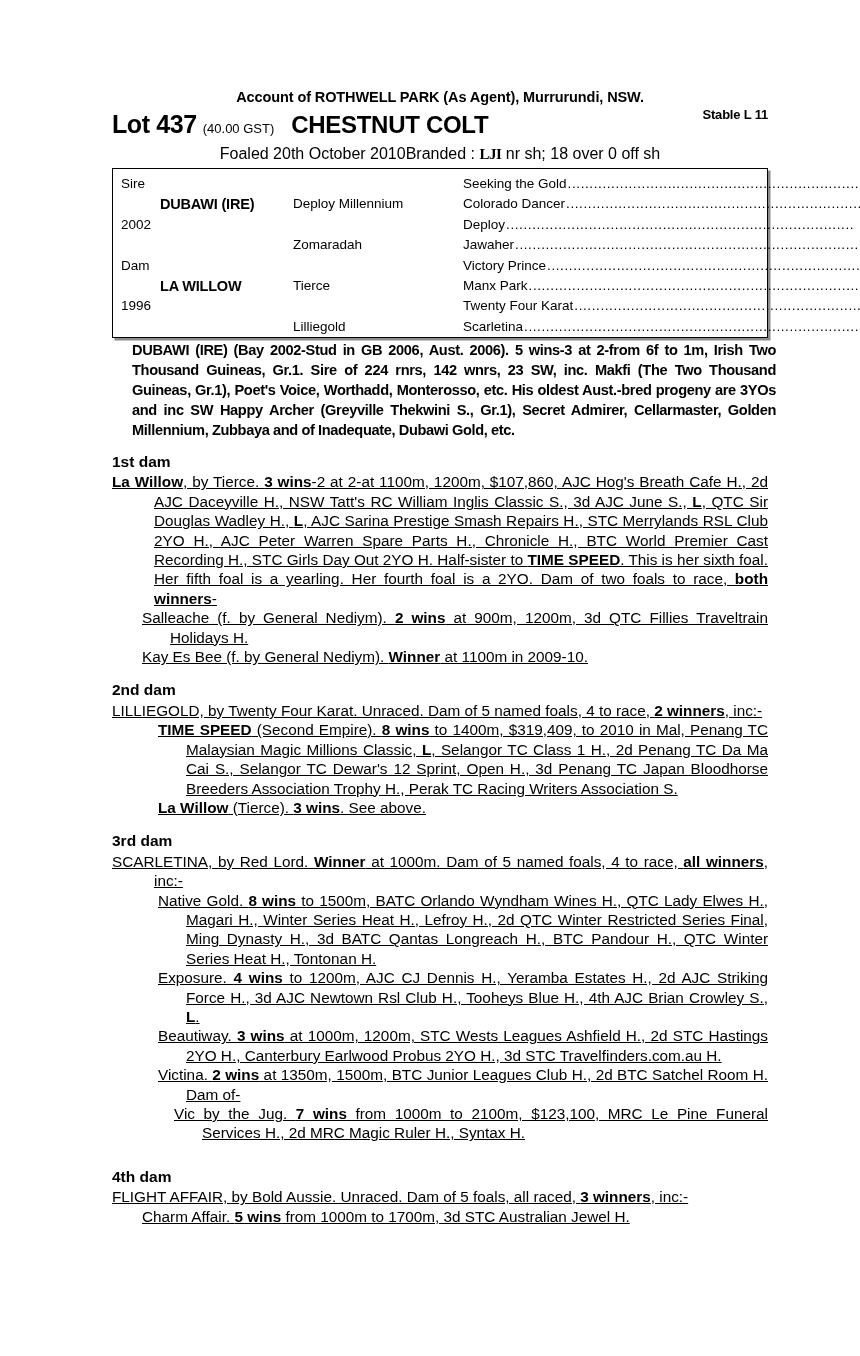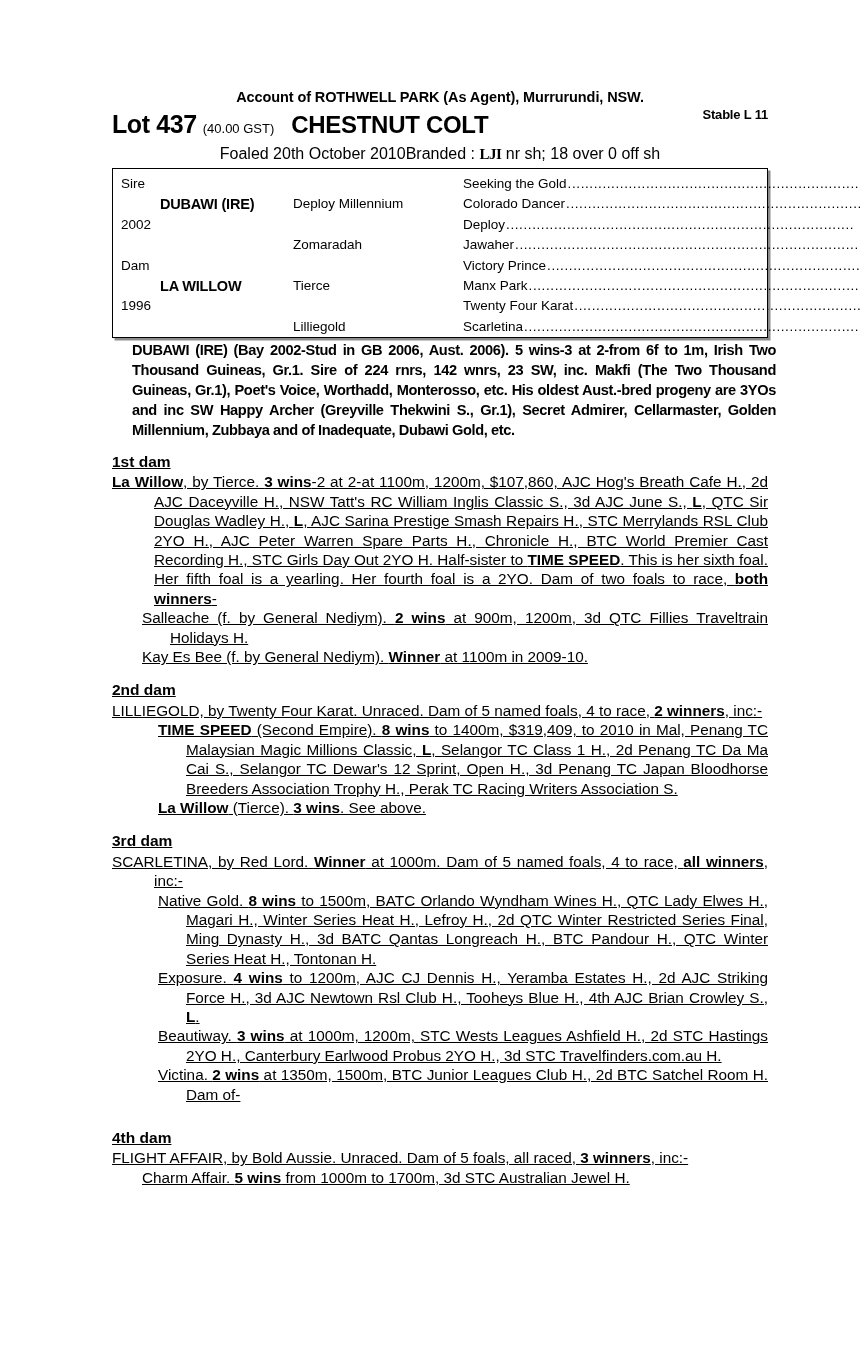--- a/index.html
+++ b/index.html
@@ -152,21 +152,20 @@
     top: 452px;
     width: 656px;
     font-size: 15.3px;
     line-height: 19.4px;
   }
   .dam-head {
     font-weight: bold;
     font-size: 15.5px;
     margin-top: 14px;
     margin-bottom: 1px;
-    text-decoration: underline;
   }
   .dam-head.first { margin-top: 0; }
   .entry {
     text-align: justify;
     text-justify: inter-word;
     margin: 0;
     text-decoration: underline;
   }
   .ind0h { padding-left: 42px; text-indent: -42px; }
   .ind1 { padding-left: 58px; text-indent: -28px; }
@@ -274,20 +273,21 @@
     <div class="entry ind0h" id="d2-main">LILLIEGOLD, by Twenty Four Karat. Unraced. Dam of 5 named foals, 4 to race, <b>2 winners</b>, inc:-</div>
     <div class="entry ind2" id="d2-p0"><b>TIME SPEED</b> (Second Empire). <b>8 wins</b> to 1400m, $319,409, to 2010 in Mal, Penang TC Malaysian Magic Millions Classic, <b>L</b>, Selangor TC Class 1 H., 2d Penang TC Da Ma Cai S., Selangor TC Dewar's 12 Sprint, Open H., 3d Penang TC Japan Bloodhorse Breeders Association Trophy H., Perak TC Racing Writers Association S.</div>
     <div class="entry ind2" id="d2-p1"><b>La Willow</b> (Tierce). <b>3 wins</b>. See above.</div>
 
     <div class="dam-head">3rd dam</div>
     <div class="entry ind0h" id="d3-main">SCARLETINA, by Red Lord. <b>Winner</b> at 1000m. Dam of 5 named foals, 4 to race, <b>all winners</b>, inc:-</div>
     <div class="entry ind2" id="d3-p0">Native Gold. <b>8 wins</b> to 1500m, BATC Orlando Wyndham Wines H., QTC Lady Elwes H., Magari H., Winter Series Heat H., Lefroy H., 2d QTC Winter Restricted Series Final, Ming Dynasty H., 3d BATC Qantas Longreach H., BTC Pandour H., QTC Winter Series Heat H., Tontonan H.</div>
     <div class="entry ind2" id="d3-p1">Exposure. <b>4 wins</b> to 1200m, AJC CJ Dennis H., Yeramba Estates H., 2d AJC Striking Force H., 3d AJC Newtown Rsl Club H., Tooheys Blue H., 4th AJC Brian Crowley S., <b>L</b>.</div>
     <div class="entry ind2" id="d3-p2">Beautiway. <b>3 wins</b> at 1000m, 1200m, STC Wests Leagues Ashfield H., 2d STC Hastings 2YO H., Canterbury Earlwood Probus 2YO H., 3d STC Travelfinders.com.au H.</div>
     <div class="entry ind2" id="d3-p3">Victina. <b>2 wins</b> at 1350m, 1500m, BTC Junior Leagues Club H., 2d BTC Satchel Room H. Dam of-</div>
+    <div class="entry ind3" id="d3-p3-sub">Vic by the Jug. <b>7 wins</b> from 1000m to 2100m, $123,100, MRC Le Pine Funeral Services H., 2d MRC Magic Ruler H., Syntax H.</div>
 
     <div class="gap"></div>
 
     <div class="dam-head">4th dam</div>
     <div class="entry ind0h" id="d4-main">FLIGHT AFFAIR, by Bold Aussie. Unraced. Dam of 5 foals, all raced, <b>3 winners</b>, inc:-</div>
     <div class="entry ind1" id="d4-p0">Charm Affair. <b>5 wins</b> from 1000m to 1700m, 3d STC Australian Jewel H.</div>
 
   </div>
 
 </div>

